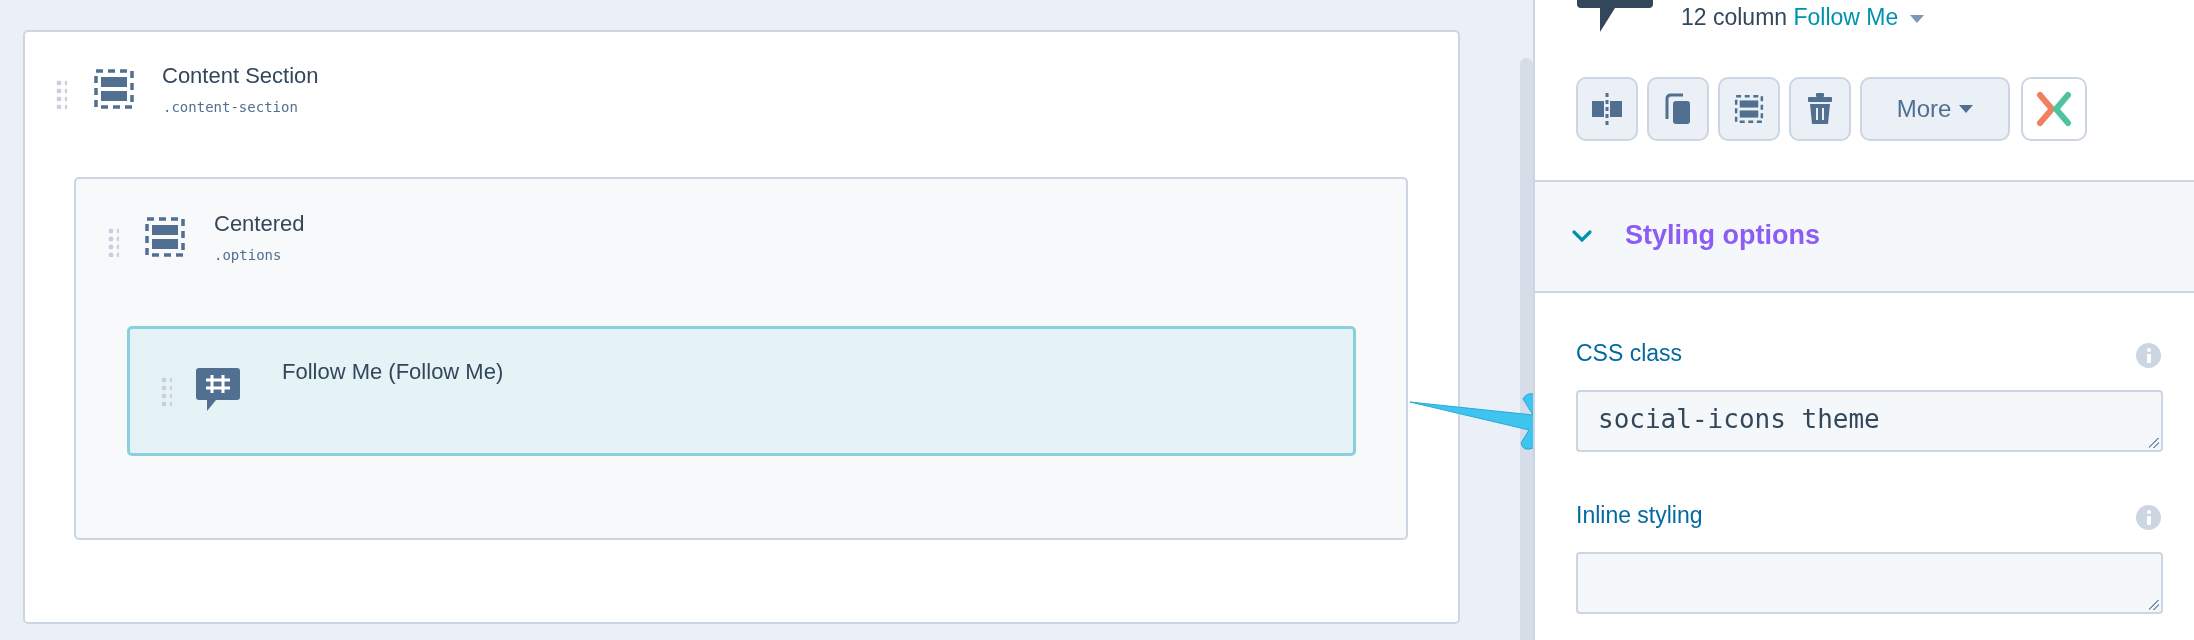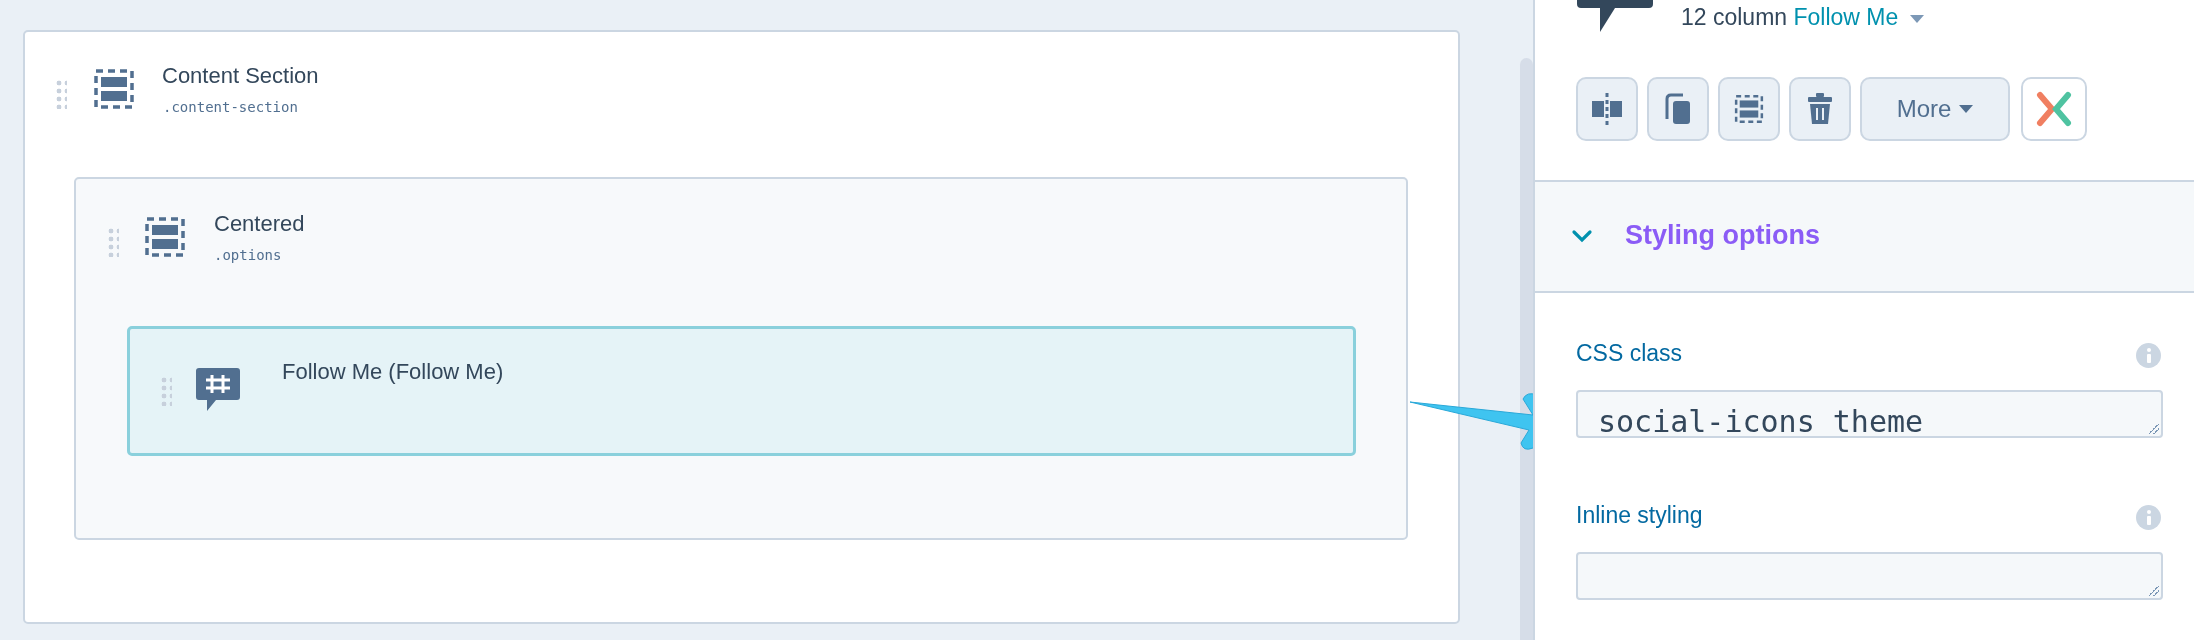--- a/index.html
+++ b/index.html
@@ -36,21 +36,21 @@
   .tbtn.xbtn { background: #ffffff; width: 66px; margin-left: 2px; }
 
   .section-head { position: absolute; left: 0; top: 180px; width: 661px; height: 113px; background: #f5f8fa; border-top: 2px solid #cbd6e2; border-bottom: 2px solid #cbd6e2; }
   .section-chevron { position: absolute; left: 36px; top: 43px; width: 22px; height: 22px; }
   .section-title { position: absolute; left: 90px; top: 38px; font-size: 27px; font-weight: bold; color: #8b5cf6; }
 
   .field-label { position: absolute; left: 41px; font-size: 23px; color: #0369a1; }
   .info-icon { position: absolute; left: 1603px; width: 25px; height: 25px; border-radius: 50%; background: #cbd6e2; }
   .info-icon::before { content: ""; position: absolute; left: 10.5px; top: 5px; width: 4px; height: 4px; background: #fff; border-radius: 50%; }
   .info-icon::after { content: ""; position: absolute; left: 10.5px; top: 11px; width: 4px; height: 9px; background: #fff; border-radius: 1px; }
-  .textarea { position: absolute; left: 41px; width: 587px; height: 48px; background: #f5f8fa; border: 2px solid #cbd6e2; border-radius: 4px; padding: 12px 20px; font-family: "DejaVu Sans Mono", monospace; font-size: 30px; color: #33475b; white-space: nowrap; }
+  .textarea { position: absolute; left: 41px; width: 587px; height: 62px; background: #f5f8fa; border: 2px solid #cbd6e2; border-radius: 4px; padding: 12px 20px; font-family: "DejaVu Sans Mono", monospace; font-size: 26px; color: #33475b; white-space: nowrap; }
   .resize { position: absolute; right: 2px; bottom: 2px; width: 10px; height: 10px;
     background: linear-gradient(135deg, transparent 45%, #7c98b6 45%, #7c98b6 52%, transparent 52%, transparent 70%, #7c98b6 70%, #7c98b6 77%, transparent 77%); }
   .highlight { position: absolute; left: 1577px; top: 444px; width: 334px; height: 12px; background: #3fc4f0; border-radius: 6px; }
 </style>
 </head>
 <body>
 
 <div class="canvas">
   <div class="card outer"></div>
   <div class="grip" style="left:55px; top:79px;"></div>

